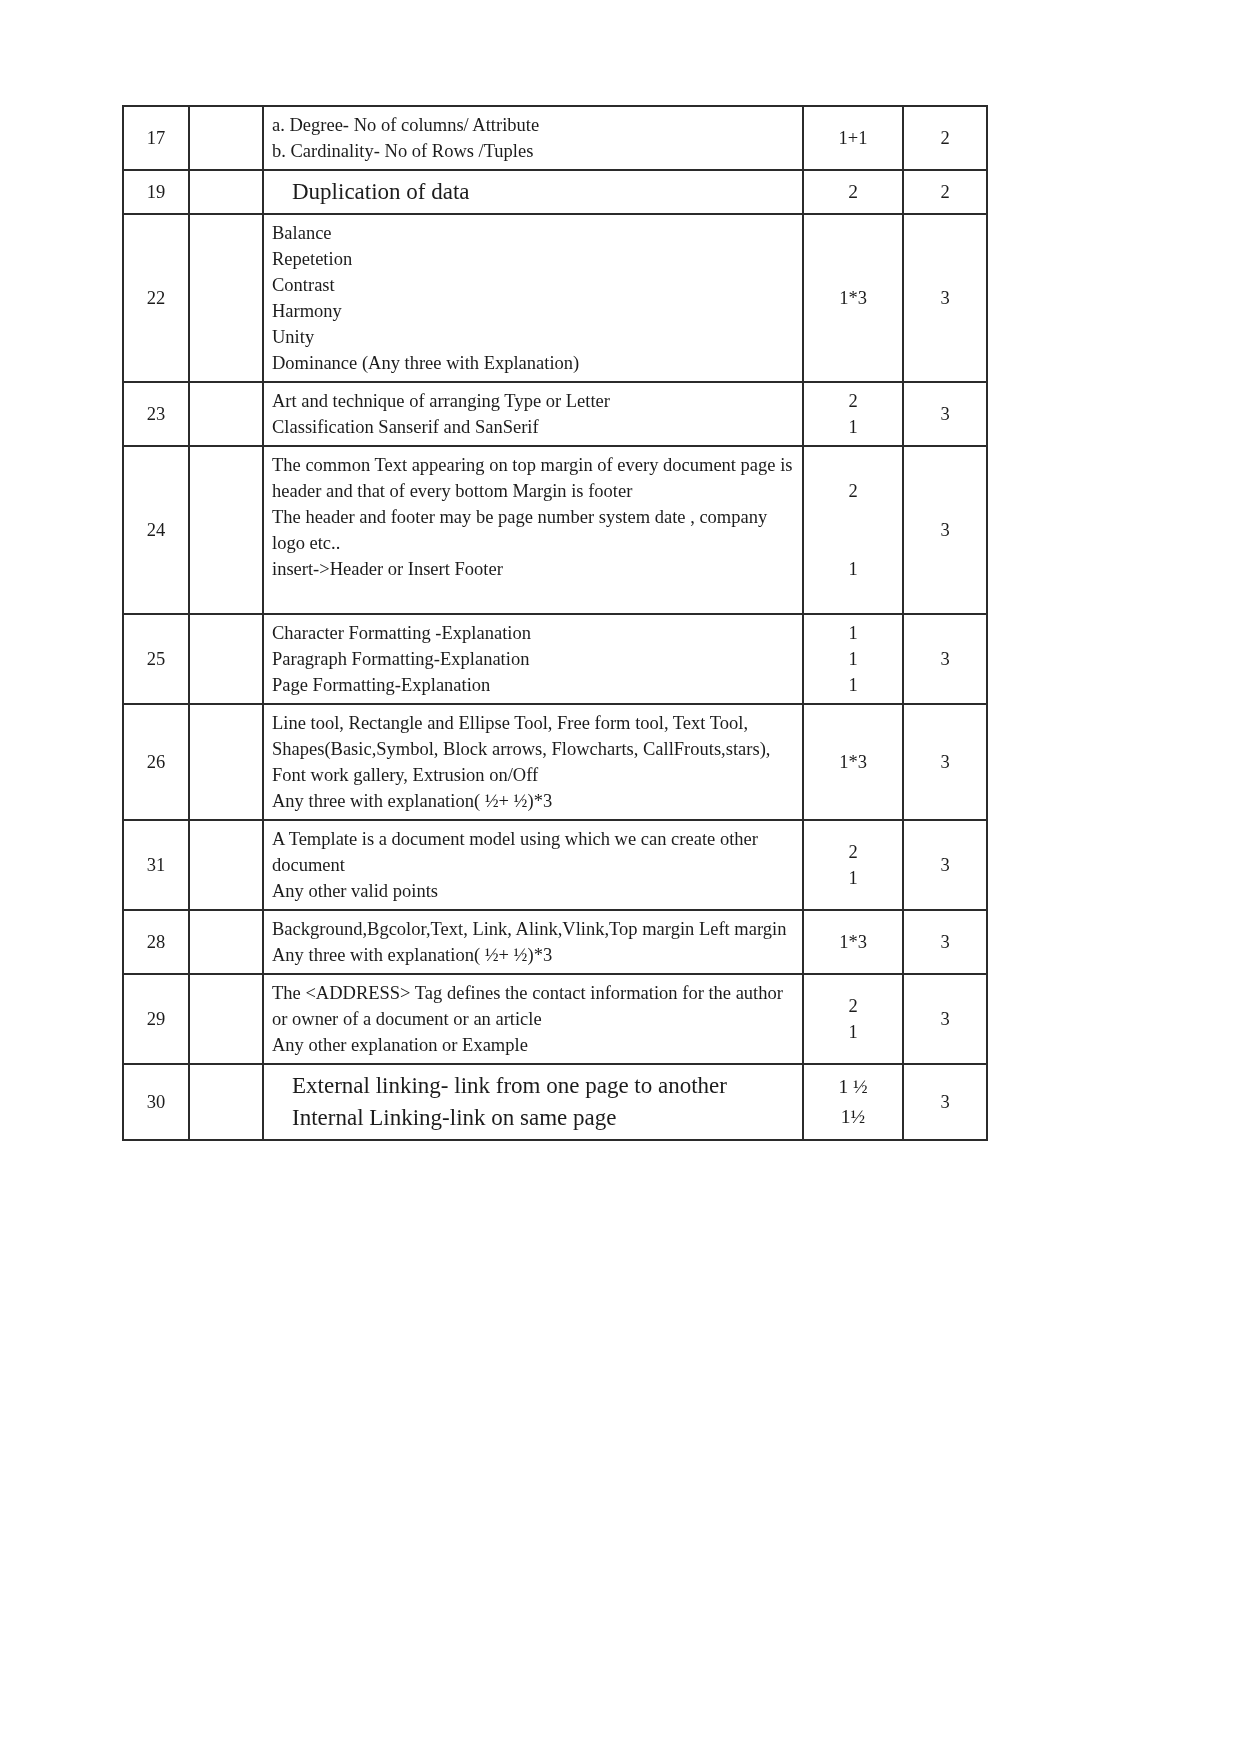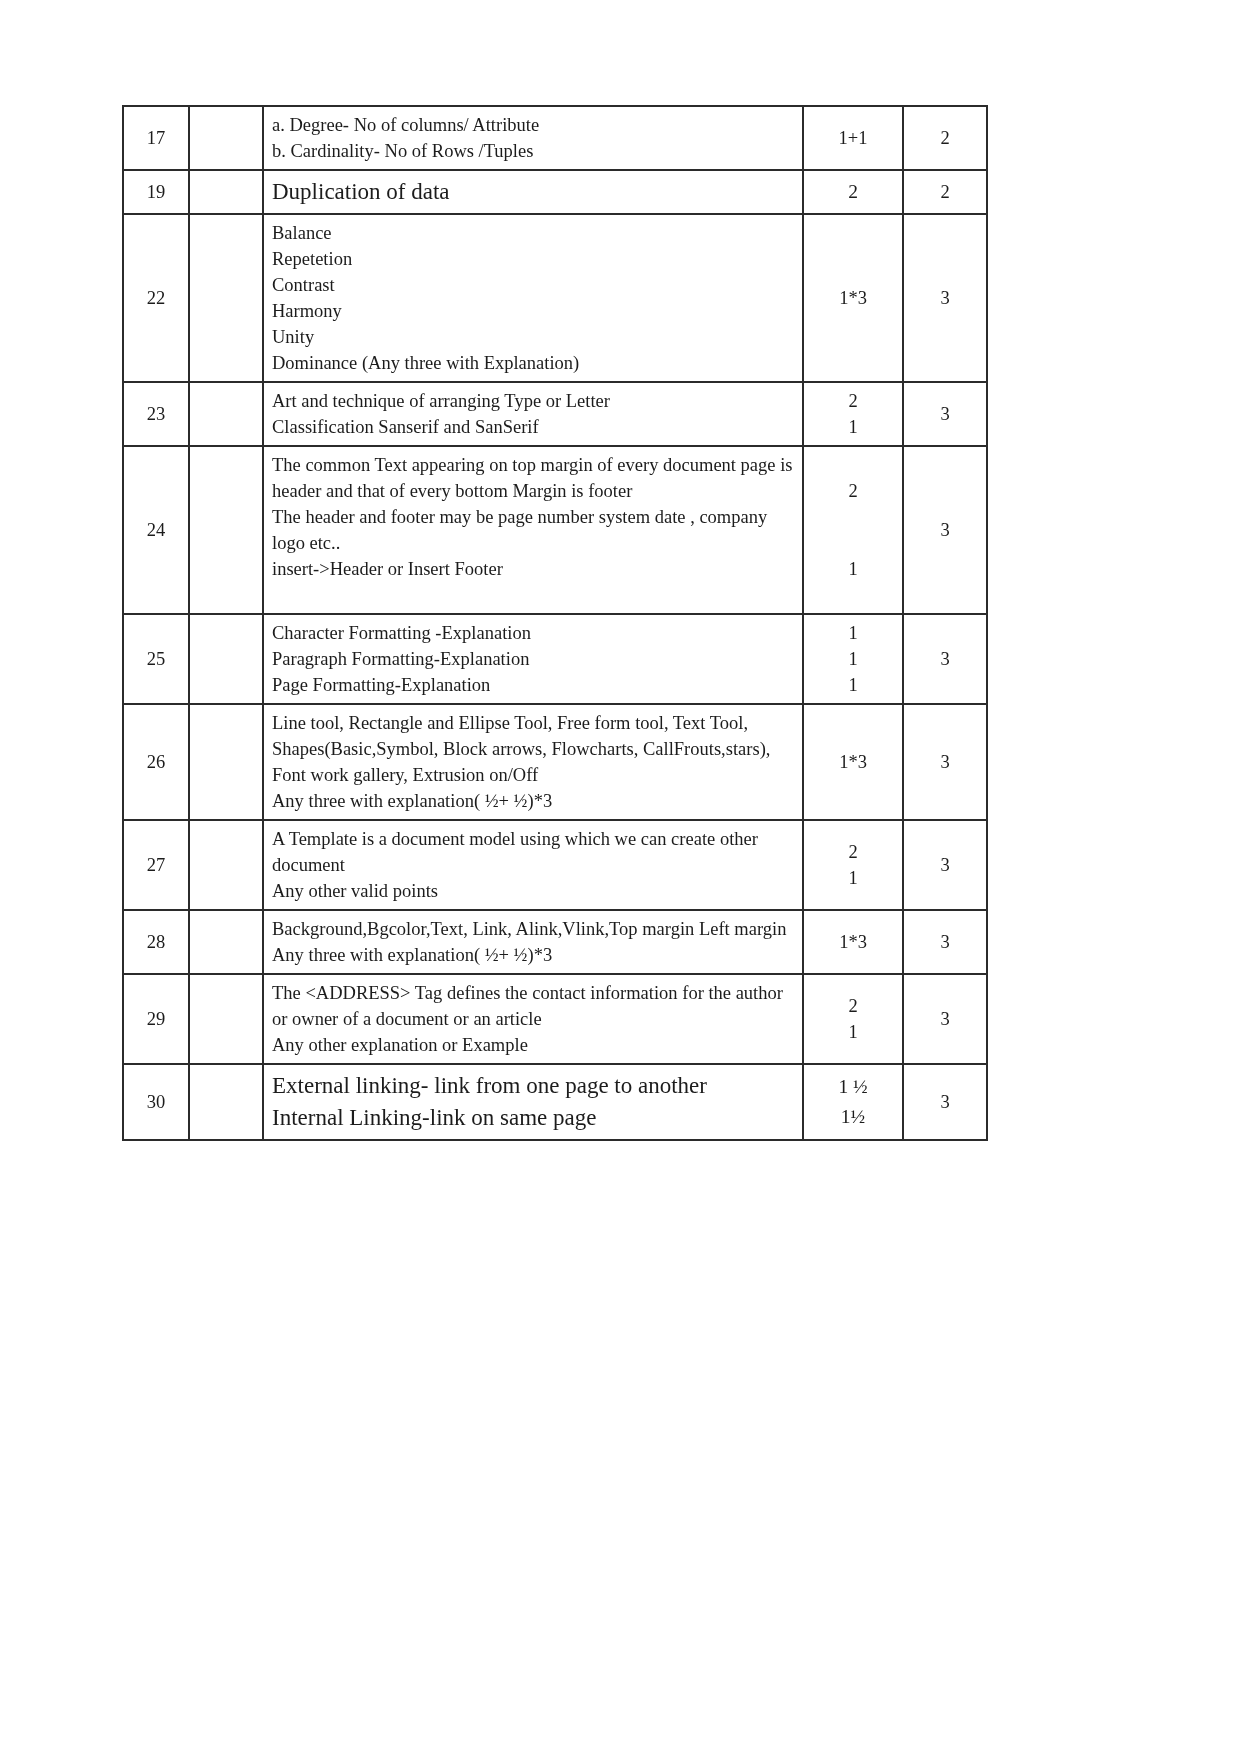--- a/index.html
+++ b/index.html
@@ -60,20 +60,21 @@
   }
   .mark-line {
     min-height: 26px;
   }
   tr.row-large td.cell-answer {
     font-size: 23px;
     line-height: 32px;
   }
   tr.row-large .answer-line {
     min-height: 32px;
+    margin-left: 20px;
   }
   tr.row-large td.cell-marks {
     font-size: 19.5px;
     line-height: 30px;
   }
   tr.row-large .mark-line {
     min-height: 30px;
   }
 </style>
 </head>
@@ -179,21 +180,21 @@
           <td class="cell-answer">
             <div class="answer-line">Line tool, Rectangle and Ellipse Tool, Free form tool, Text Tool, Shapes(Basic,Symbol, Block arrows, Flowcharts, CallFrouts,stars), Font work gallery, Extrusion on/Off</div>
             <div class="answer-line">Any three with explanation( ½+ ½)*3</div>
           </td>
           <td class="cell-marks">
             <div class="mark-line">1*3</div>
           </td>
           <td class="cell-total">3</td>
         </tr>
         <tr>
-          <td class="cell-num">27</td>
+          <td class="cell-num">31</td>
           <td class="cell-blank"></td>
           <td class="cell-answer">
             <div class="answer-line">A Template is a document model using which we can create other document</div>
             <div class="answer-line">Any other valid points</div>
           </td>
           <td class="cell-marks">
             <div class="mark-line">2</div>
             <div class="mark-line">1</div>
           </td>
           <td class="cell-total">3</td>

